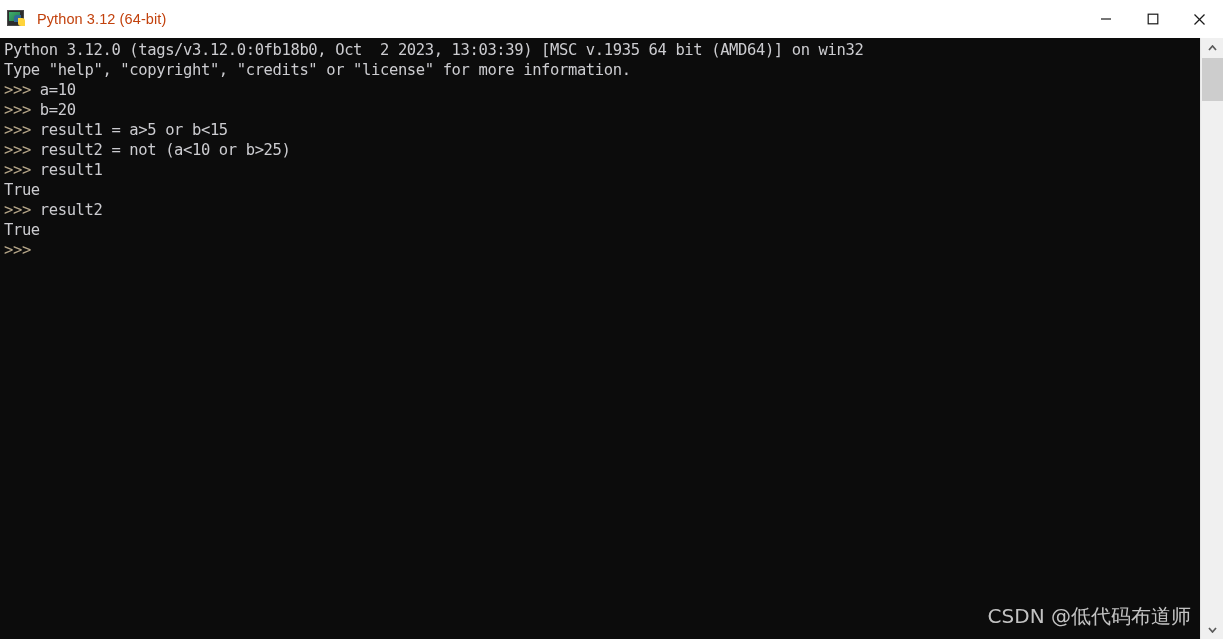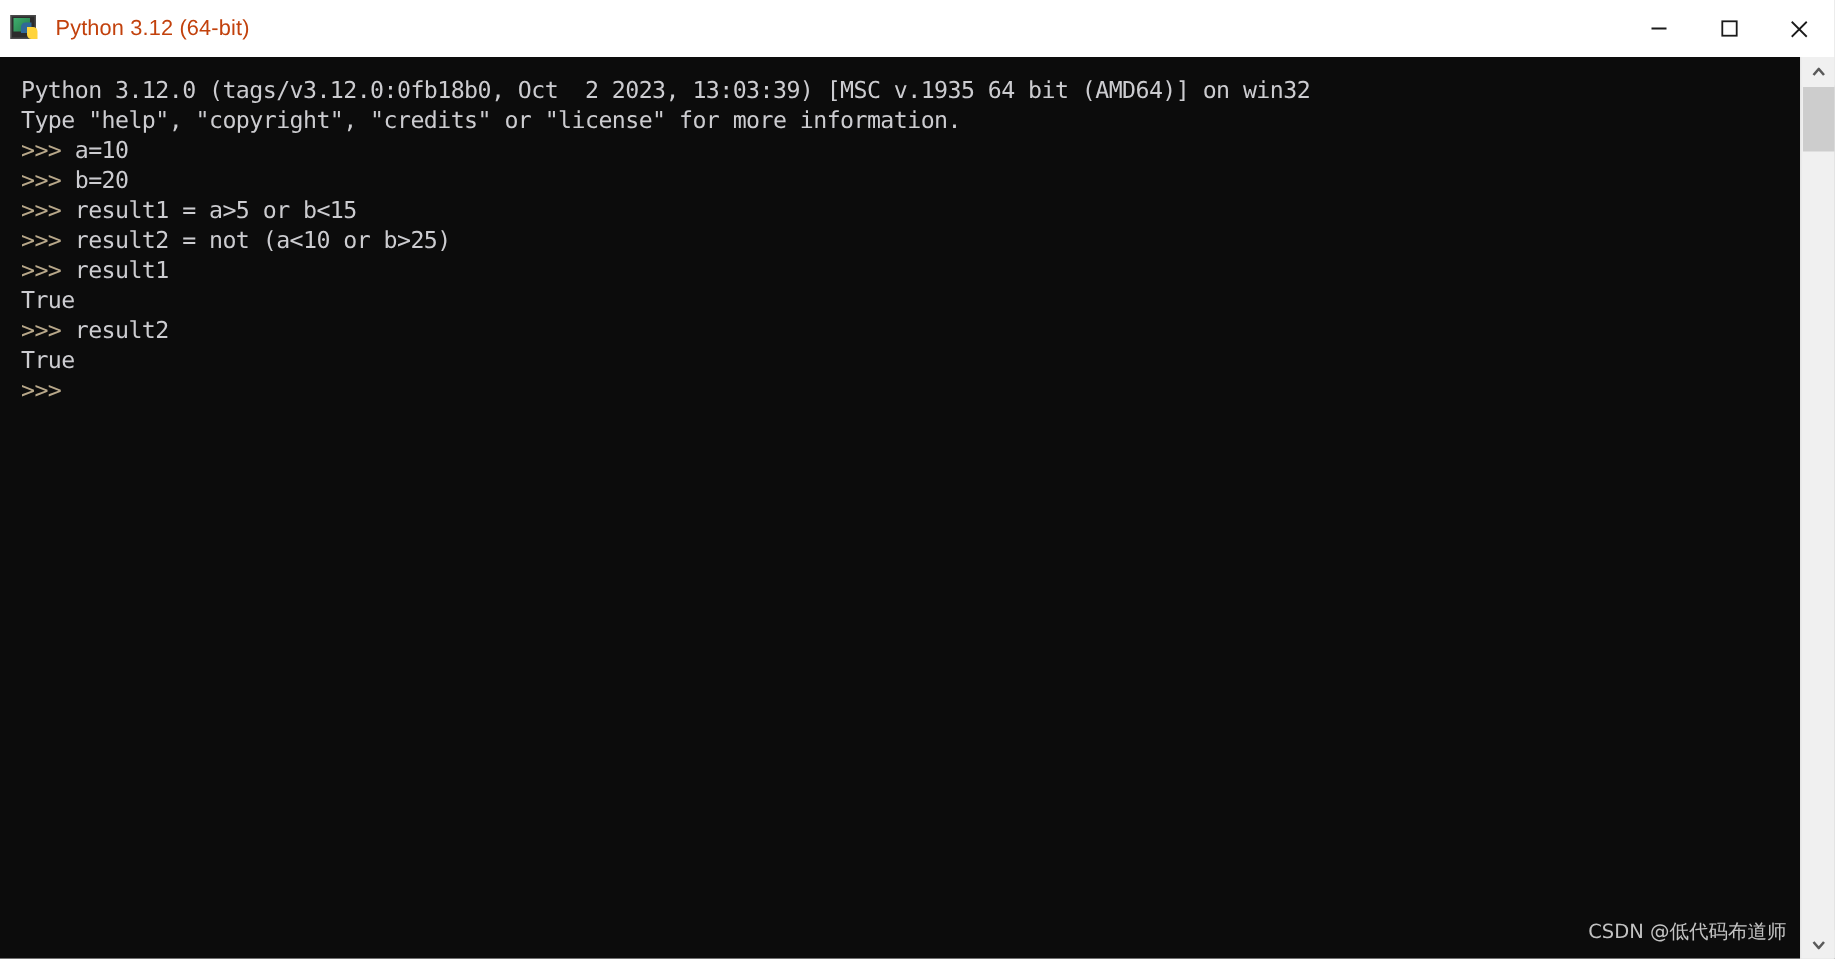--- a/index.html
+++ b/index.html
@@ -110,38 +110,38 @@
     top: 38px;
     width: 1200px;
     height: 601px;
     background: #0c0c0c;
     overflow: hidden;
   }
   #console-text {
     position: absolute;
     left: 2px;
     top: 0px;
-    margin: 12px;
+    margin: 2px;
     padding: 0;
     font-family: "DejaVu Sans Mono", "Liberation Mono", monospace;
     font-size: 15.5px;
     line-height: 20px;
     color: #ccccd0;
     white-space: pre;
     letter-spacing: -0.38px;
   }
   #console-text .prompt { color: #b8a88a; }
   #console-text .out { color: #ccccd0; }
 
   #watermark {
     position: absolute;
     right: 9px;
     bottom: 9px;
     font-family: "DejaVu Sans", sans-serif;
-    font-size: 13px;
+    font-size: 20px;
     color: #d2d2d2;
     white-space: nowrap;
     opacity: 0.92;
   }
 
   
   #scrollbar {
     position: absolute;
     left: 1200px;
     top: 38px;

